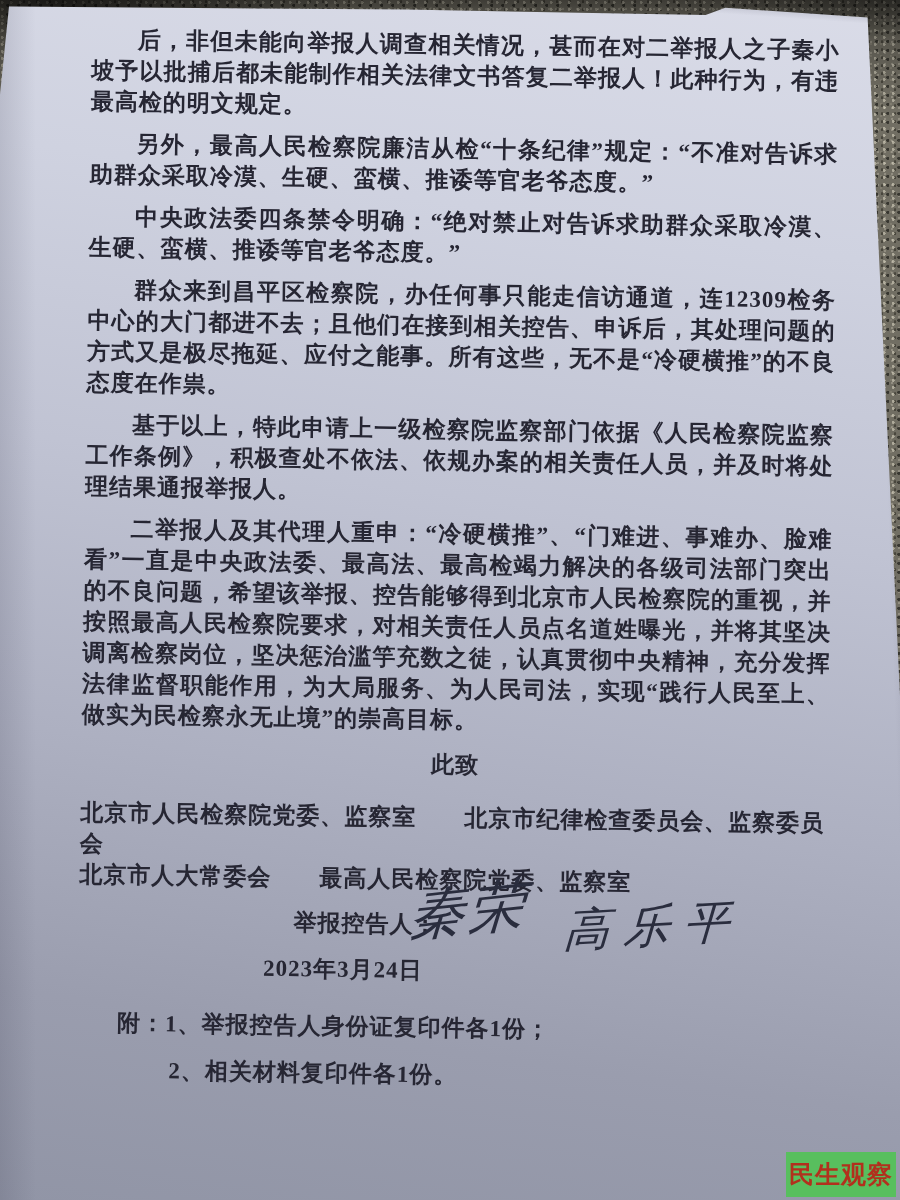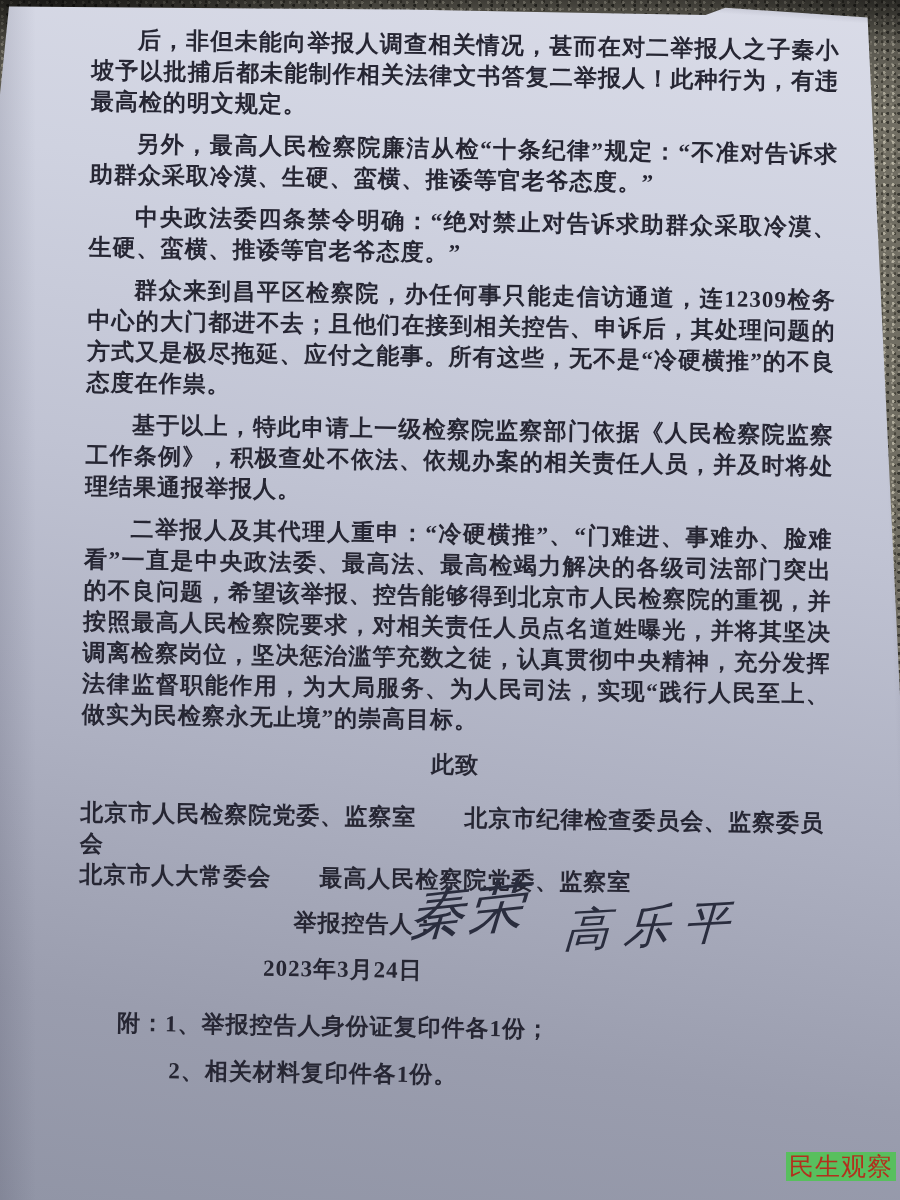--- a/index.html
+++ b/index.html
@@ -68,22 +68,22 @@
   }
   .sig1{left:330px;top:-16px;font-size:56px;transform:rotate(-7deg) skewX(-10deg);letter-spacing:4px;}
   .sig2{left:485px;top:-2px;font-size:46px;transform:rotate(-4deg) skewX(-6deg);letter-spacing:14px;}
   .attach1{margin:26px 0 0 40px !important;text-indent:0 !important;}
   .attach2{margin:16px 0 0 92px !important;text-indent:0 !important;}
   
   .watermark{
     position:absolute;left:786px;top:1152px;
     background:#58bf5e;color:#b2301d;
     font-family:"Liberation Serif", serif;
-    font-size:25px;font-weight:400;line-height:29px;
-    padding:0 3px;letter-spacing:1px;white-space:nowrap;
+    font-size:25px;font-weight:700;line-height:29px;
+    padding:8px 3px;letter-spacing:1px;white-space:nowrap;
   }
 </style>
 </head>
 <body>
 
 <div id="stage">
   <div class="stone"></div>
 
   <div class="paper">
     <div class="content">

